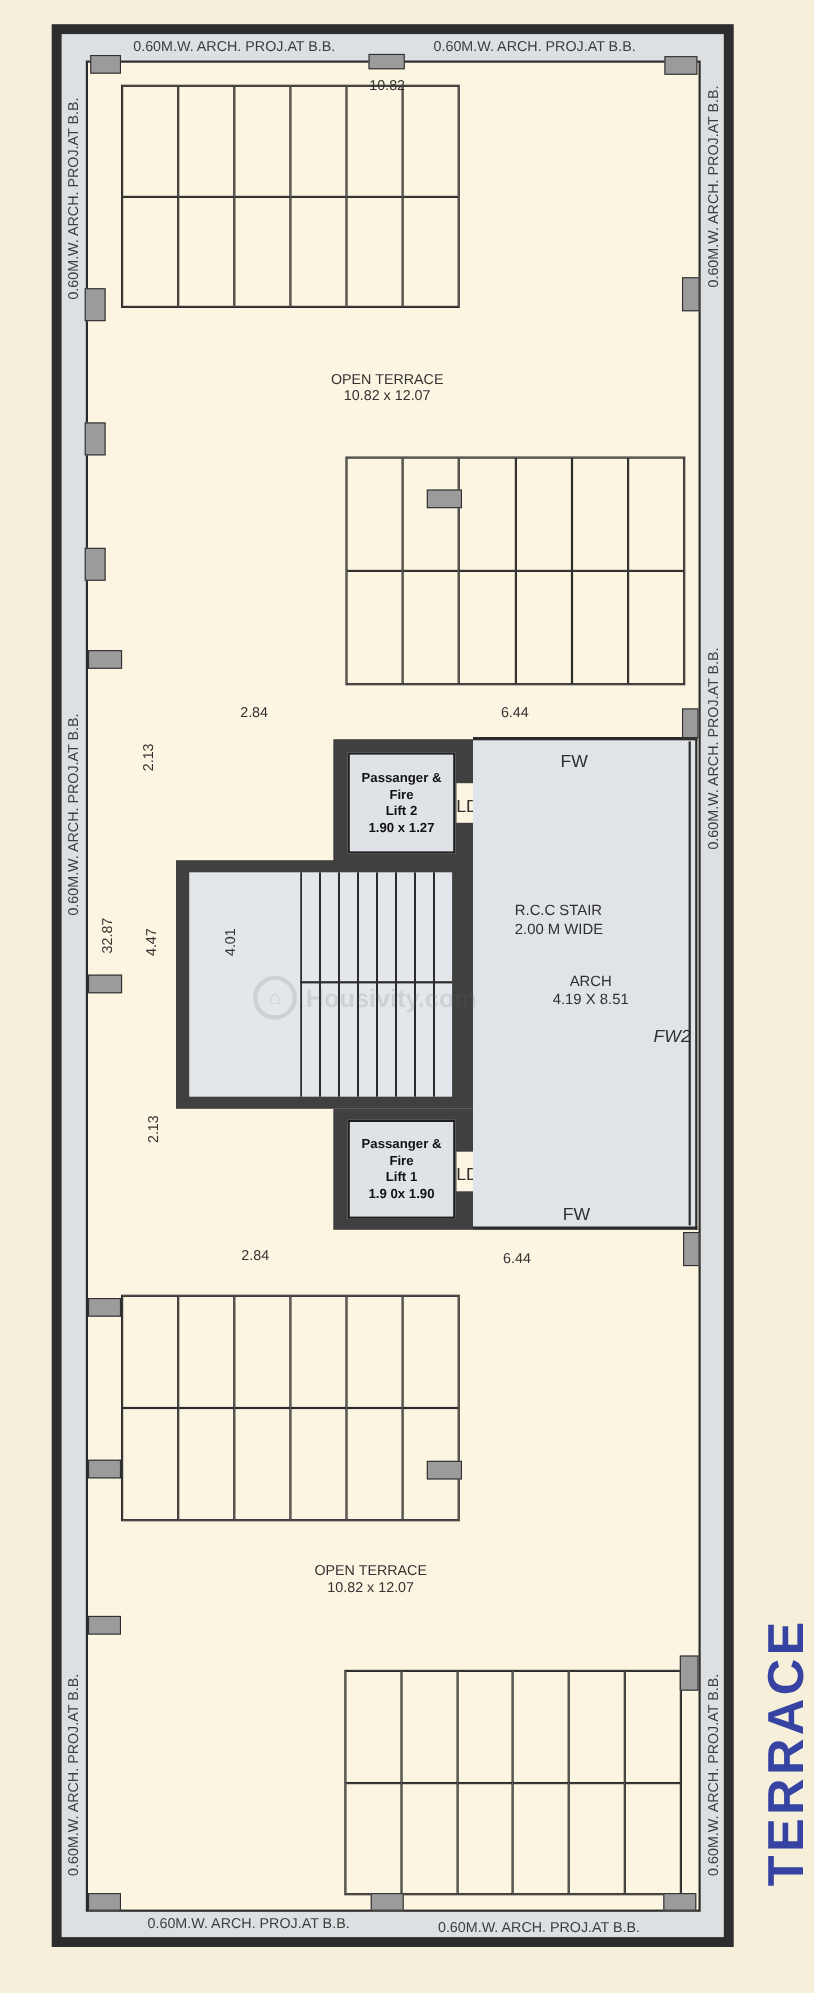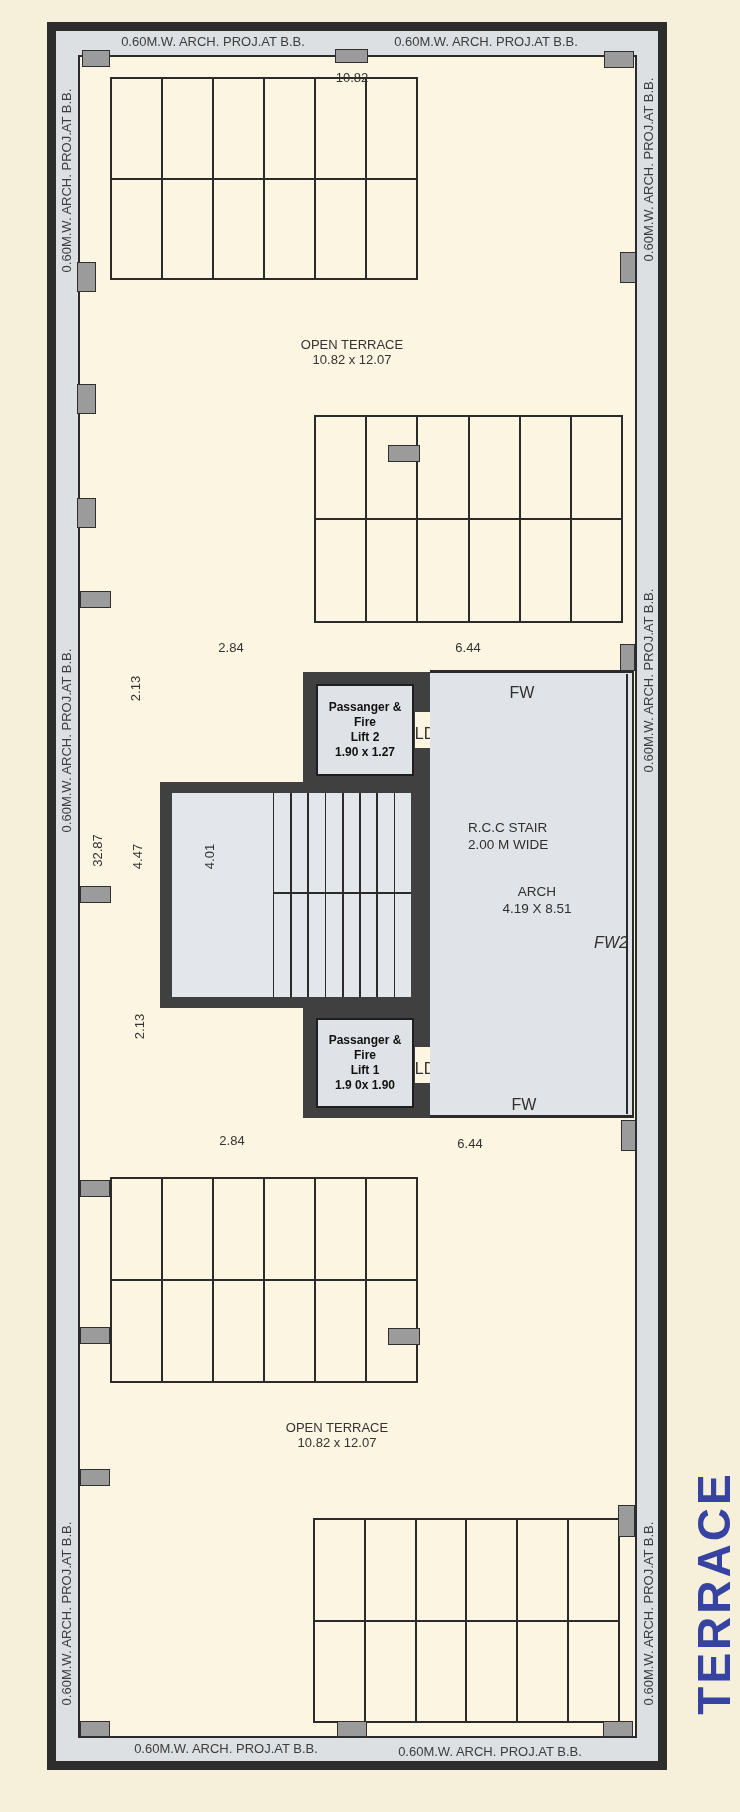--- a/index.html
+++ b/index.html
@@ -188,16 +188,20 @@
   <div class="abs mk" style="left:621px;top:1120px;width:15px;height:31px;"></div>
   <div class="abs mk" style="left:80px;top:1180px;width:30px;height:17px;"></div>
   <div class="abs mk" style="left:80px;top:1327px;width:30px;height:17px;"></div>
   <div class="abs mk" style="left:388px;top:1328px;width:32px;height:17px;"></div>
   <div class="abs mk" style="left:80px;top:1469px;width:30px;height:17px;"></div>
   <div class="abs mk" style="left:618px;top:1505px;width:17px;height:32px;"></div>
   <div class="abs mk" style="left:80px;top:1721px;width:30px;height:16px;"></div>
   <div class="abs mk" style="left:337px;top:1721px;width:30px;height:16px;"></div>
   <div class="abs mk" style="left:603px;top:1721px;width:30px;height:16px;"></div>
 
+  <div class="abs wm" style="left:230px;top:885px;width:260px;height:44px;">
+    <div class="wm-c">⌂</div>
+    <div class="wm-t">Housivity.com</div>
+  </div>
 
   <div class="abs title" style="left: 500px; top: 1570px; width: 420px; height: 46px; color: rgb(54, 67, 163);">TERRACE</div>
 
 </div>
 
 </body></html>

